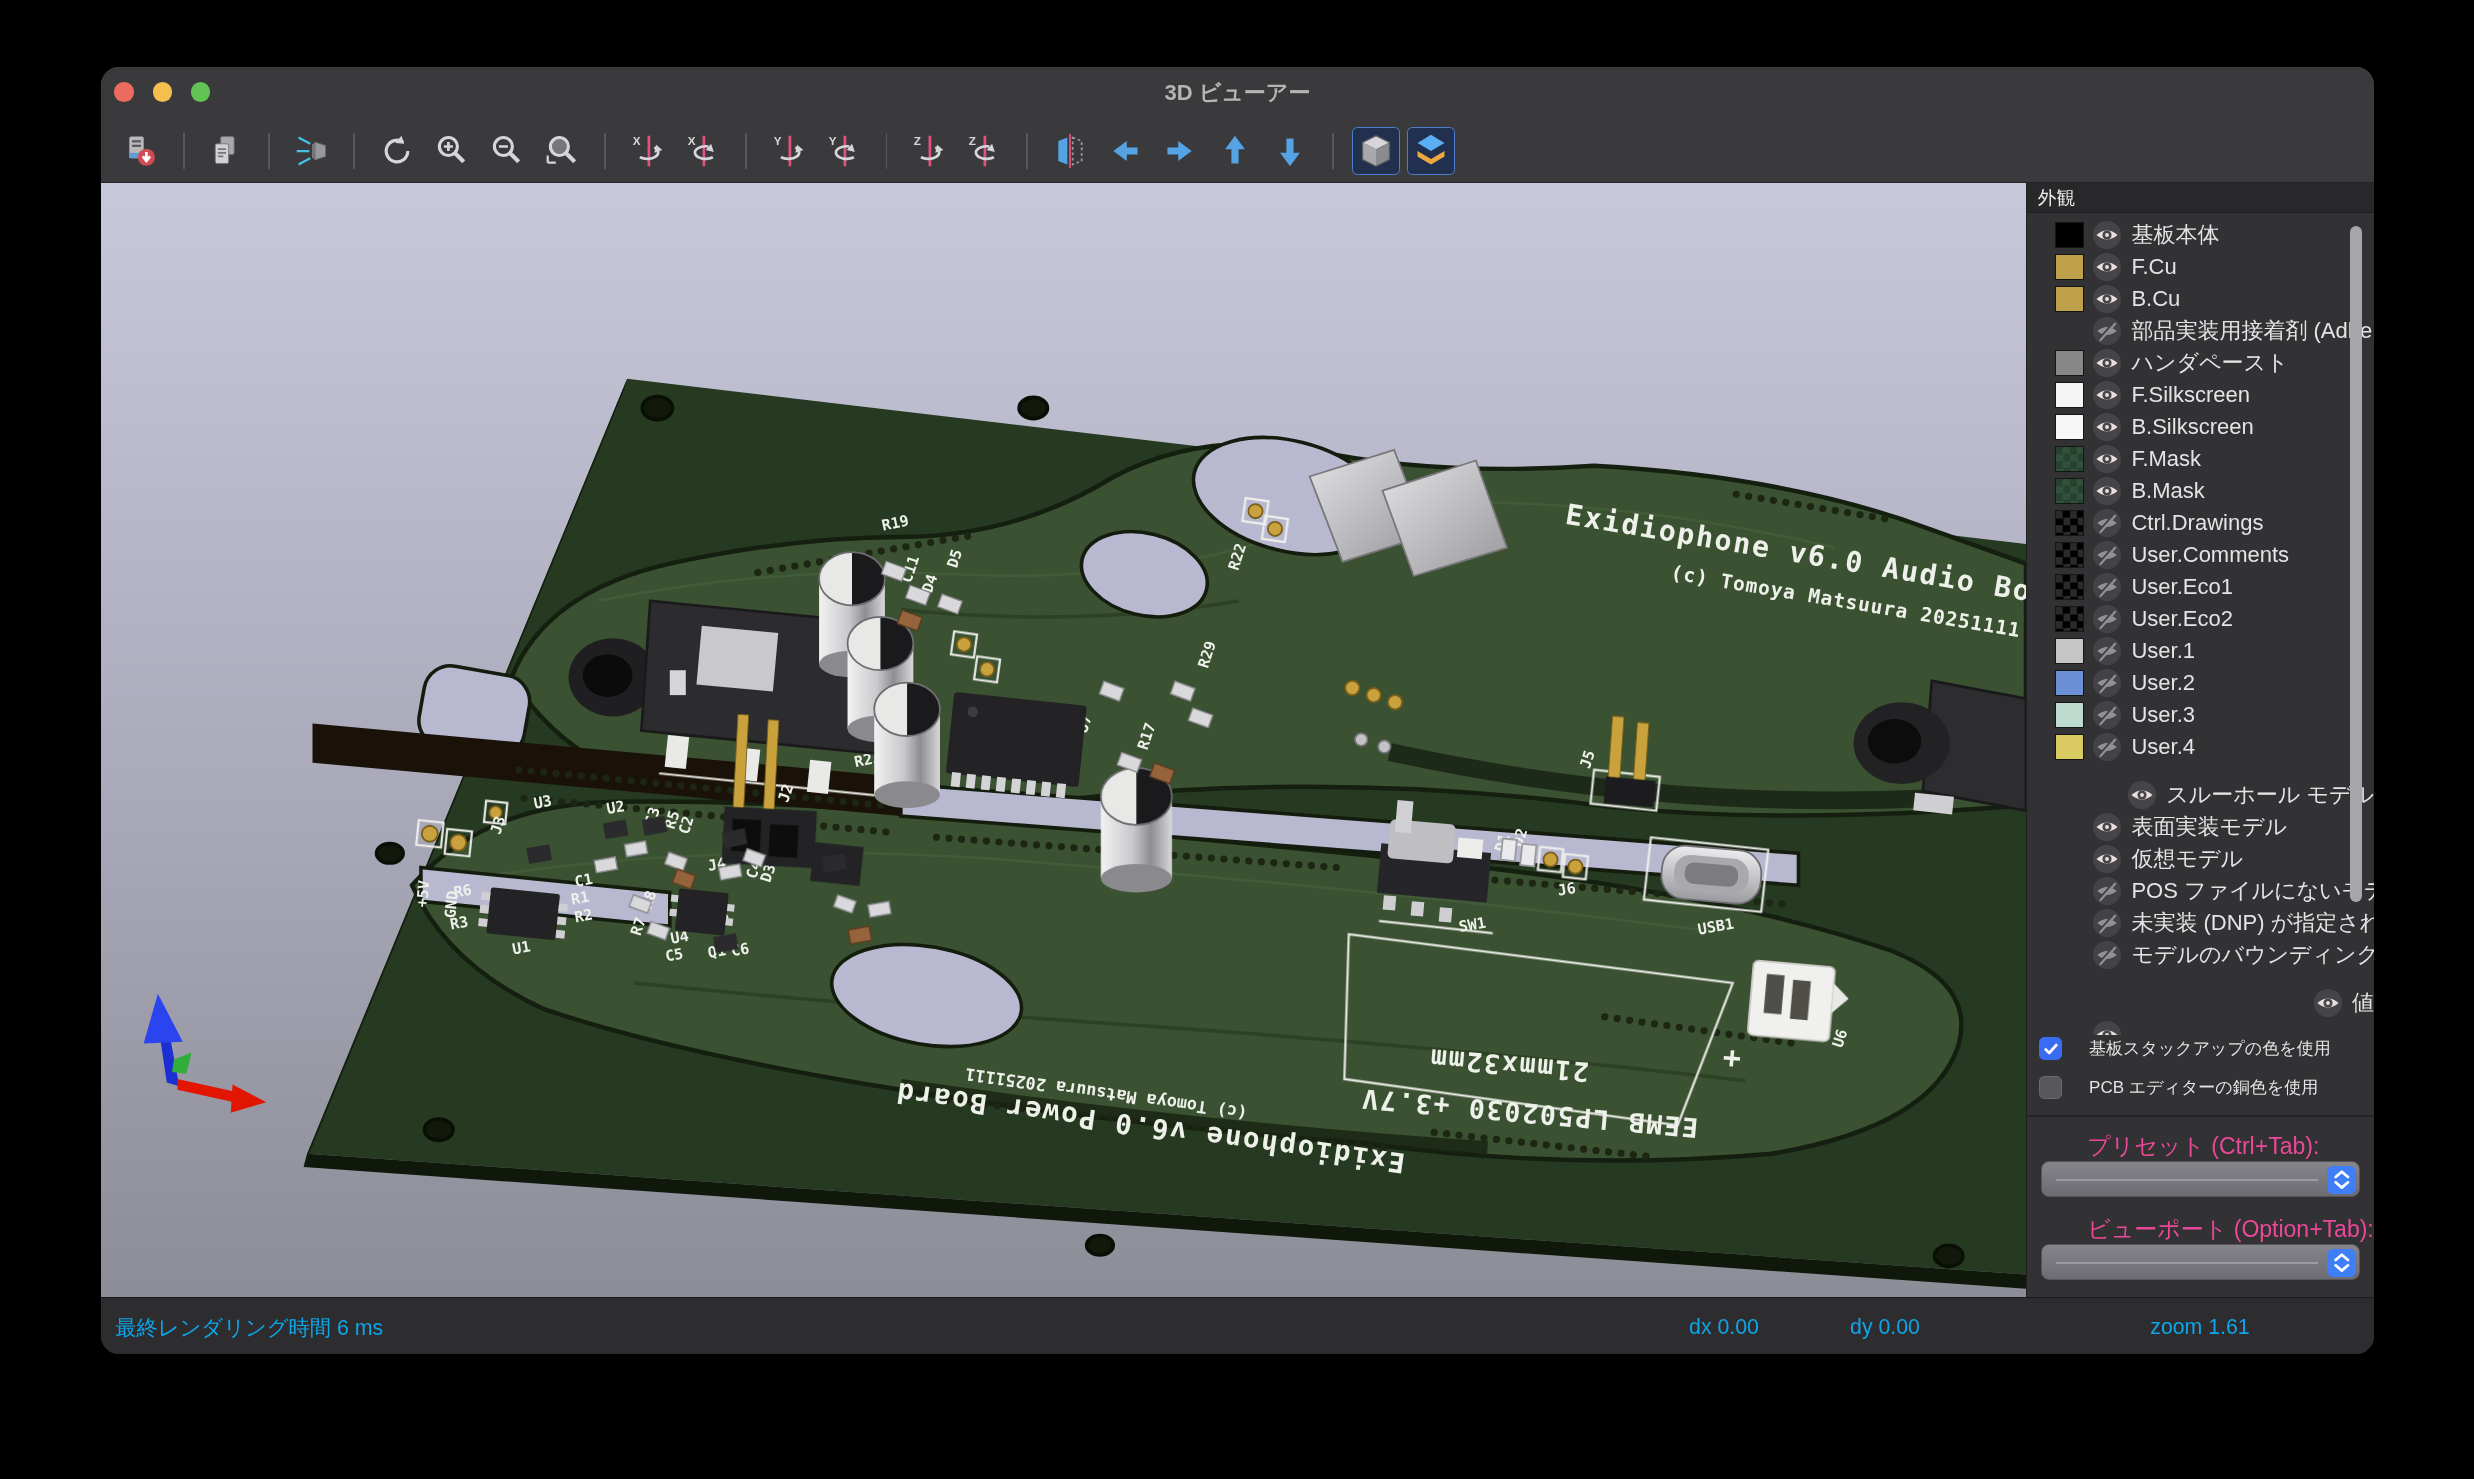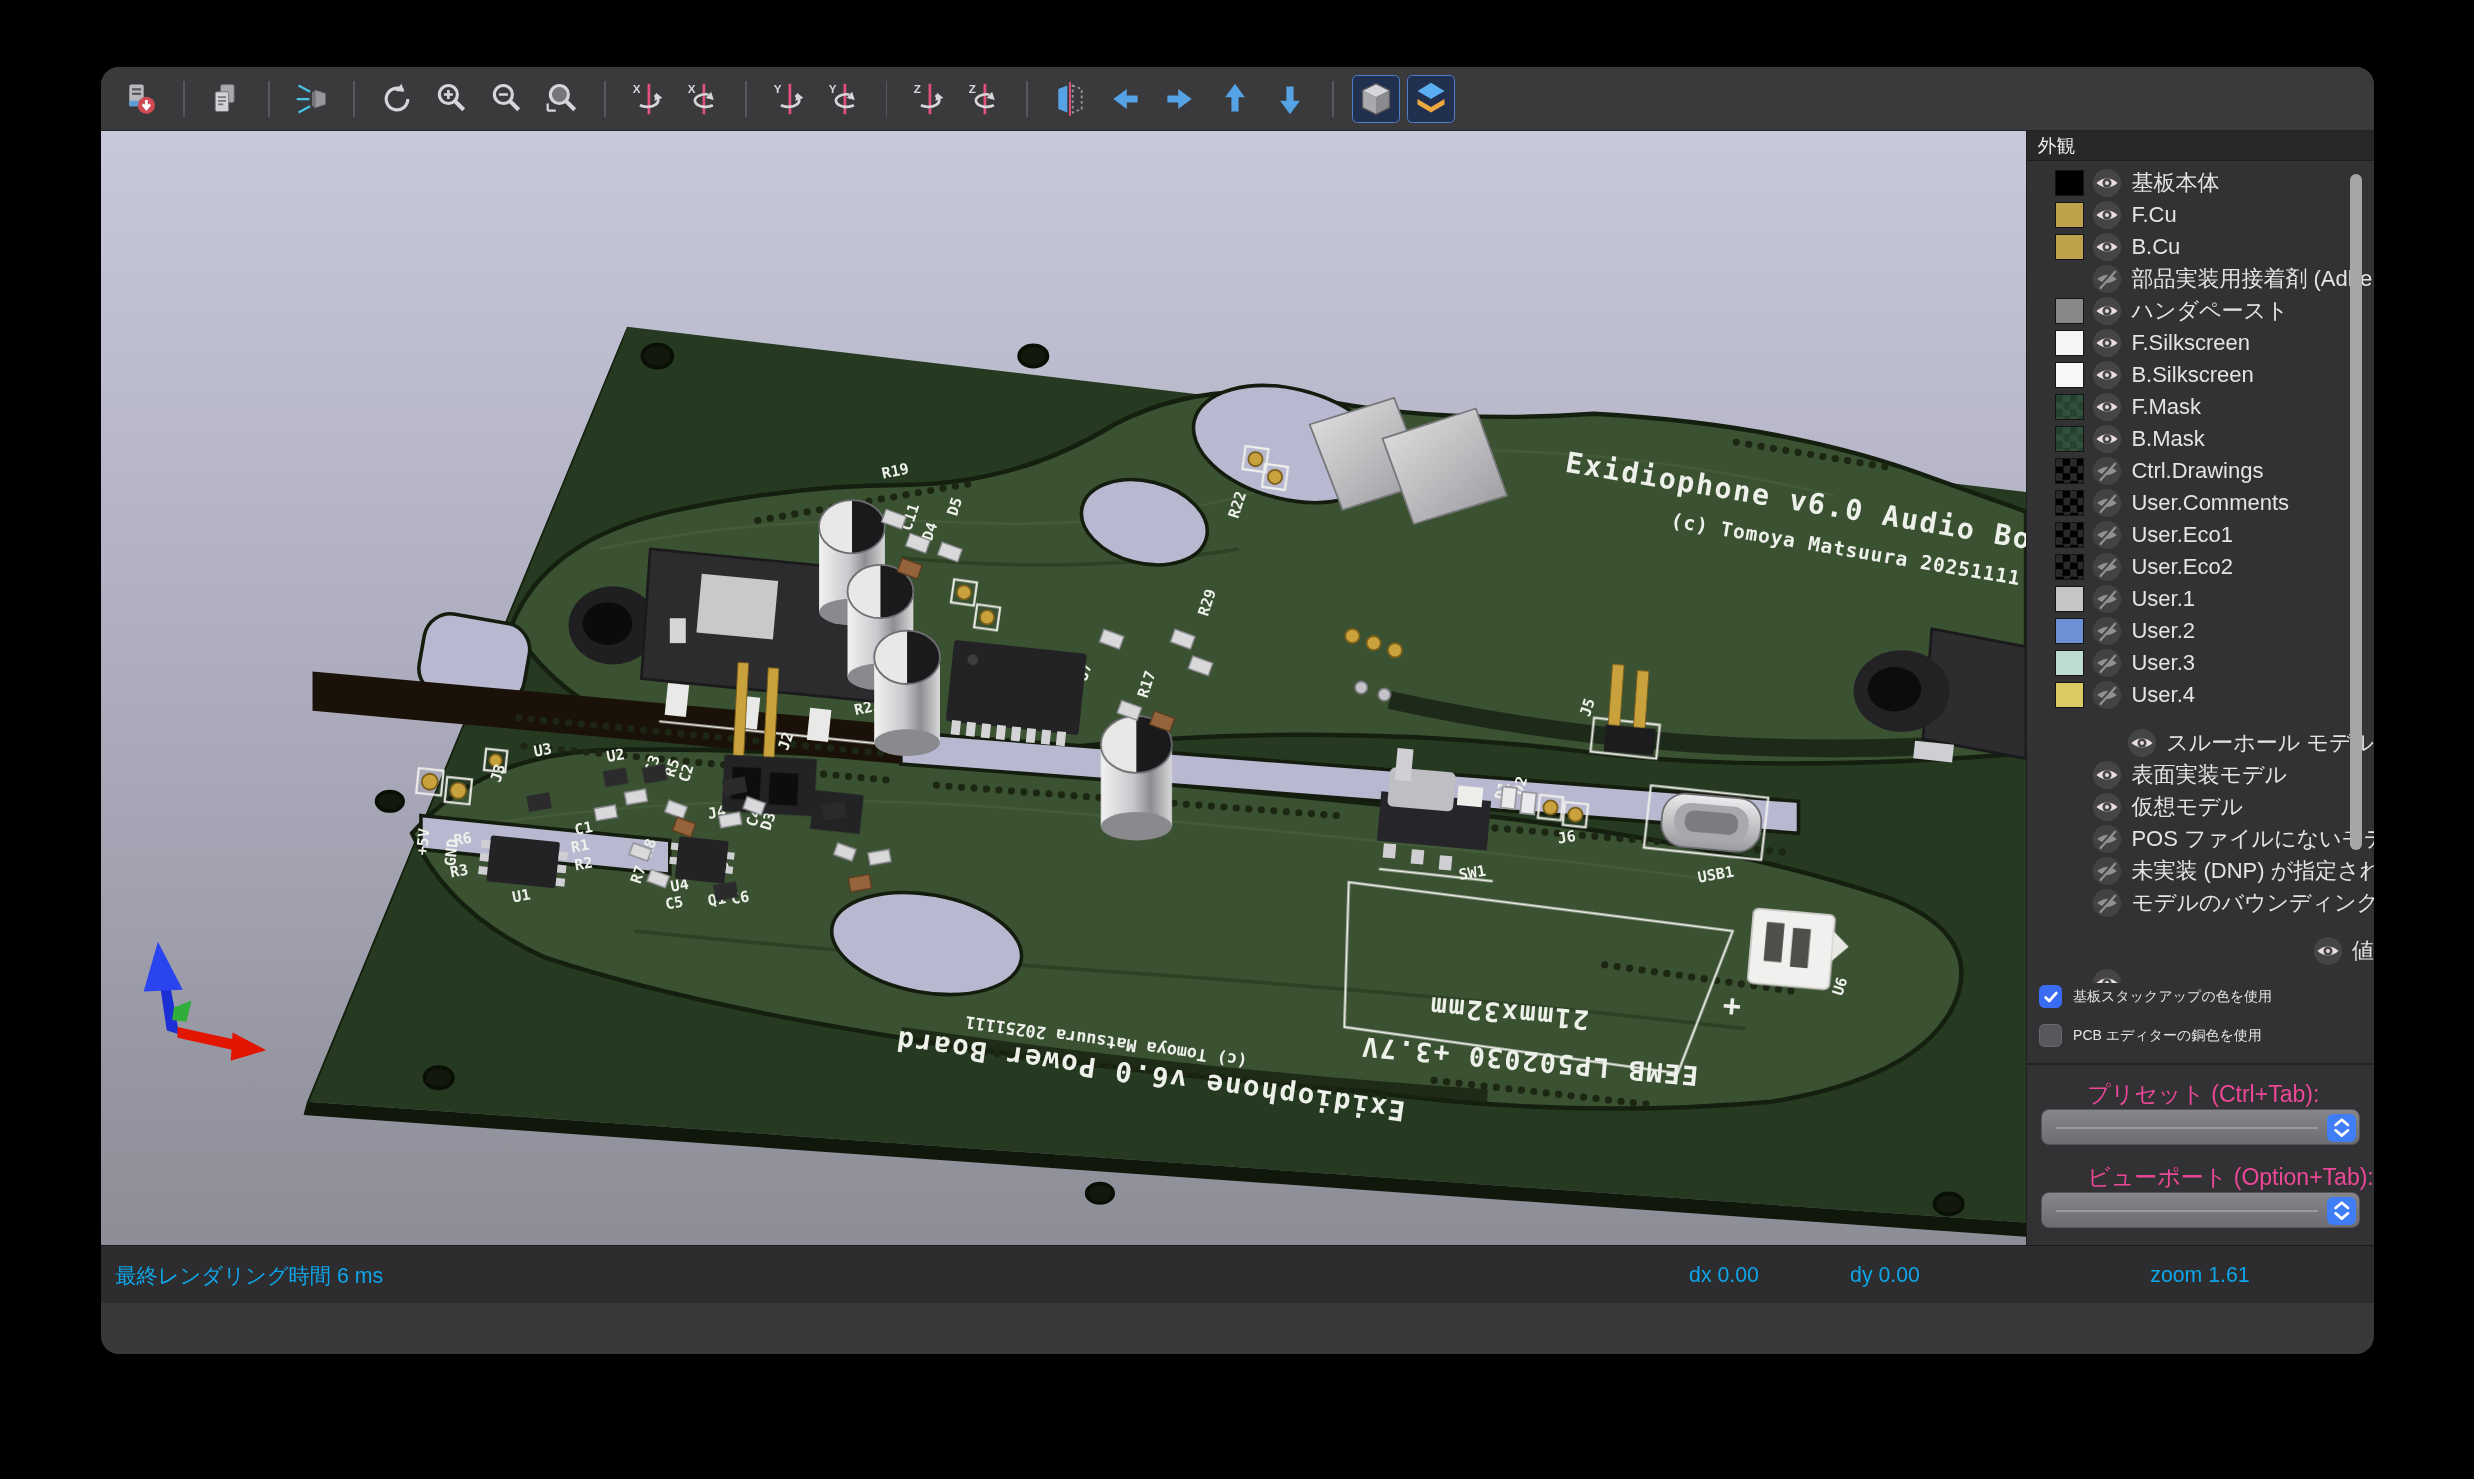--- a/index.html
+++ b/index.html
@@ -48,21 +48,21 @@
   .eye { width:30px; height:30px; margin-right:9px; flex:none; }
   .row-label { font-size:22px; white-space:nowrap; }
   .scroll-thumb { position:absolute; right:11.6px; top:43px; width:12.4px; height:676px;
                   border-radius:6.2px; background:#a6a6a8; }
 
   .chk-row { position:absolute; left:12.4px; display:flex; align-items:center; }
   .chk { width:23px; height:23px; border-radius:5.3px; background:#58585c; border:0.9px solid #6a6a6e;
          margin-right:10.7px; flex:none; display:flex; align-items:center; justify-content:center; }
   .chk.checked { background:#3a6cf3; border-color:#3a6cf3; }
   .chk svg { width:16px; height:16px; }
-  .chk-label { font-size:14px; white-space:nowrap; }
+  .chk-label { font-size:17px; white-space:nowrap;margin-left:16px; }
   .panel-sep { position:absolute; left:0; right:0; top:932px; height:1.8px; background:#232325; }
   .dd-label { position:absolute; left:14.2px; font-size:23px; color:#ec4899; white-space:nowrap;margin-left:46px; }
   .dropdown { position:absolute; left:14.2px; width:319px; height:36px; border-radius:8px;
               background:linear-gradient(#85858b,#6c6c72); border:0.9px solid #55555a; }
   .dd-line { position:absolute; left:14.2px; right:41px; top:17px; height:1.8px; background:#9a9aa0; }
   .dd-stepper { position:absolute; right:3.6px; top:3.6px; width:28.4px; height:28.4px; border-radius:6.2px;
                 background:#3f7ef7; display:flex; align-items:center; justify-content:center; }
 
   
   .statusbar { height:58px; background:#2d2d2f; border-top:1.8px solid #1a1a1c; position:relative;
@@ -73,20 +73,28 @@
   .sb-dy { left:1784px; transform:translate(-50%,-50%); }
   .sb-zoom { left:2099px; transform:translate(-50%,-50%); }
 
   .silk { font-family:"DejaVu Sans Mono", monospace; font-weight:bold; fill:#eef0ea; }
 </style>
 </head>
 <body>
 
 <div class="window">
 
+  <div class="titlebar">
+    <div class="traffic">
+      <span class="tl red"></span>
+      <span class="tl yellow"></span>
+      <span class="tl green"></span>
+    </div>
+    <div class="title">3D ビューアー</div>
+  </div>
 
   <div class="toolbar" id="toolbar">
       <button class="tb-btn">
         <svg viewBox="0 0 40 40">
           <rect x="7" y="4" width="16" height="24" rx="2" fill="#b9b9bd"></rect>
           <rect x="10" y="8" width="10" height="2.5" fill="#59595d"></rect>
           <rect x="10" y="13" width="10" height="2.5" fill="#59595d"></rect>
           <rect x="7" y="22" width="16" height="6" fill="#5d9fd4"></rect>
           <circle cx="26" cy="27" r="9.5" fill="#d14b54"></circle>
           <path d="M26 21v8" stroke="#fff" stroke-width="3" fill="none"></path>

